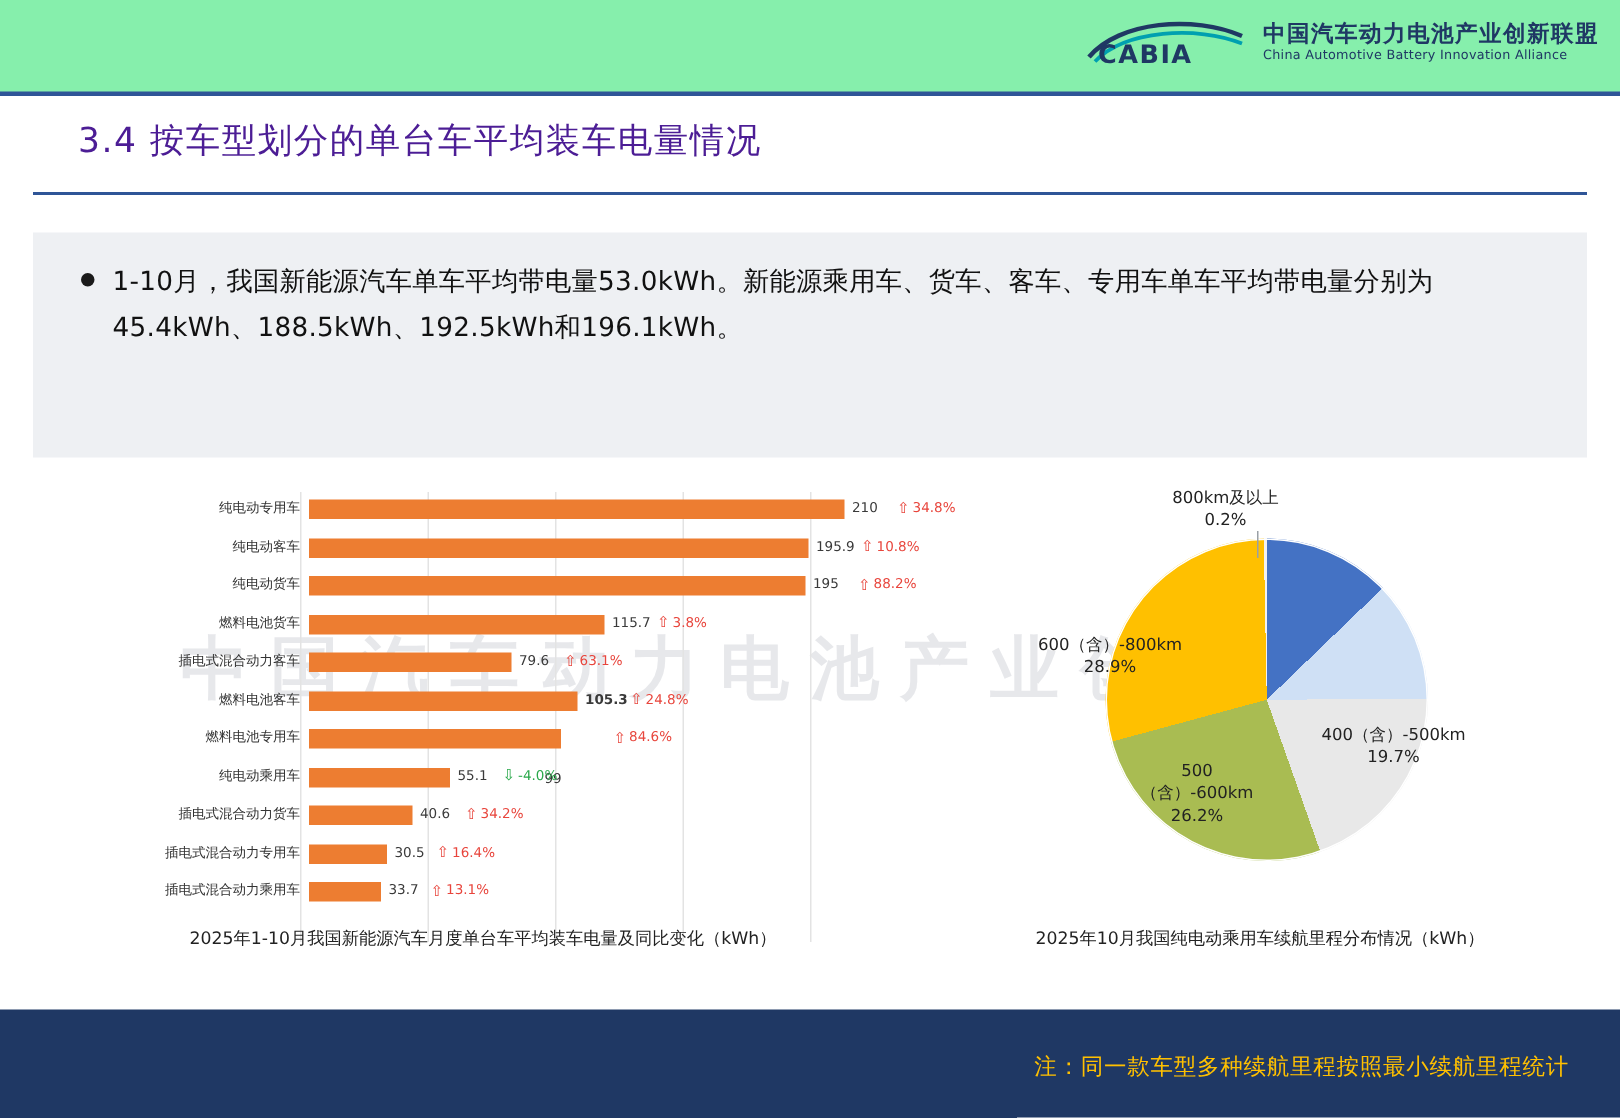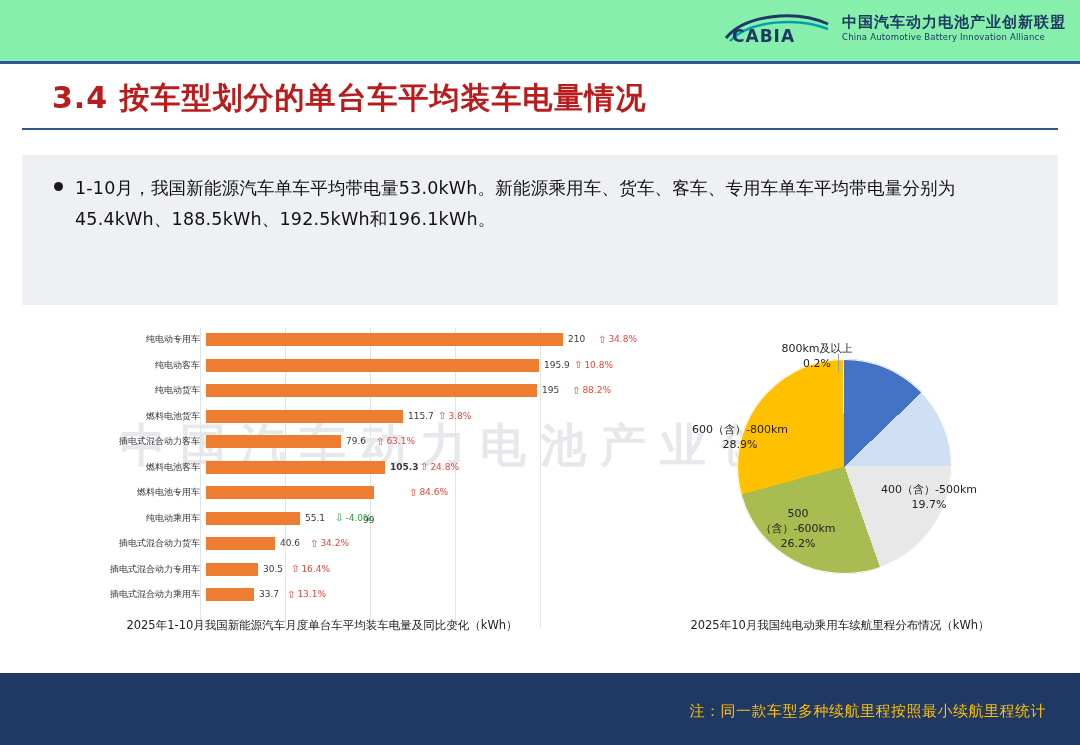--- a/index.html
+++ b/index.html
@@ -18,21 +18,21 @@
   .logo-wrap{position:absolute;right:14px;top:8px;display:flex;align-items:center;gap:10px;}
   .logo-mark{position:relative;width:108px;height:40px;}
   .logo-mark svg{display:block;}
   .logo-text{display:flex;flex-direction:column;justify-content:center;line-height:1.1;}
   .logo-cn{font-size:15px;font-weight:bold;color:#1f3864;letter-spacing:1px;}
   .logo-en{font-size:8.5px;color:#1f3864;letter-spacing:.2px;margin-top:2px;}
 
   
   .title{
     position:absolute;left:52px;top:78px;
-    font-size:30px;font-weight:bold;color:#b91c1c;
+    font-size:23px;font-weight:normal;color:#4c1d95;
     letter-spacing:1px;
   }
   .title-underline{position:absolute;left:22px;top:128px;width:1036px;height:2px;background:#2f5597;}
 
   
   .bullets{
     position:absolute;left:22px;top:155px;width:1036px;height:150px;
     background:#eef0f3;
     box-sizing:border-box;padding:18px 26px 10px 26px;
   }
@@ -284,21 +284,21 @@
             </div>
         </div>
       </div>
     </div>
 
     <div class="caption cap-left">2025年1-10月我国新能源汽车月度单台车平均装车电量及同比变化（kWh）</div>
 
     <div class="pie-wrap">
       <div class="pie"></div>
 
-      <div class="pie-label" style="left:80px;top:17px;width:150px;">
+      <div class="pie-label" style="left:80px;top:0px;width:150px;">
         <span>800km及以上</span><br>
         <span>0.2%</span>
       </div>
       <div class="leader" style="left:176px;top:30px;width:1px;height:18px;"></div>
 
 
 
       <div class="pie-inner" style="left:212px;top:158px;width:110px;">
         <span>400（含）-500km</span><br>
         <span>19.7%</span>

